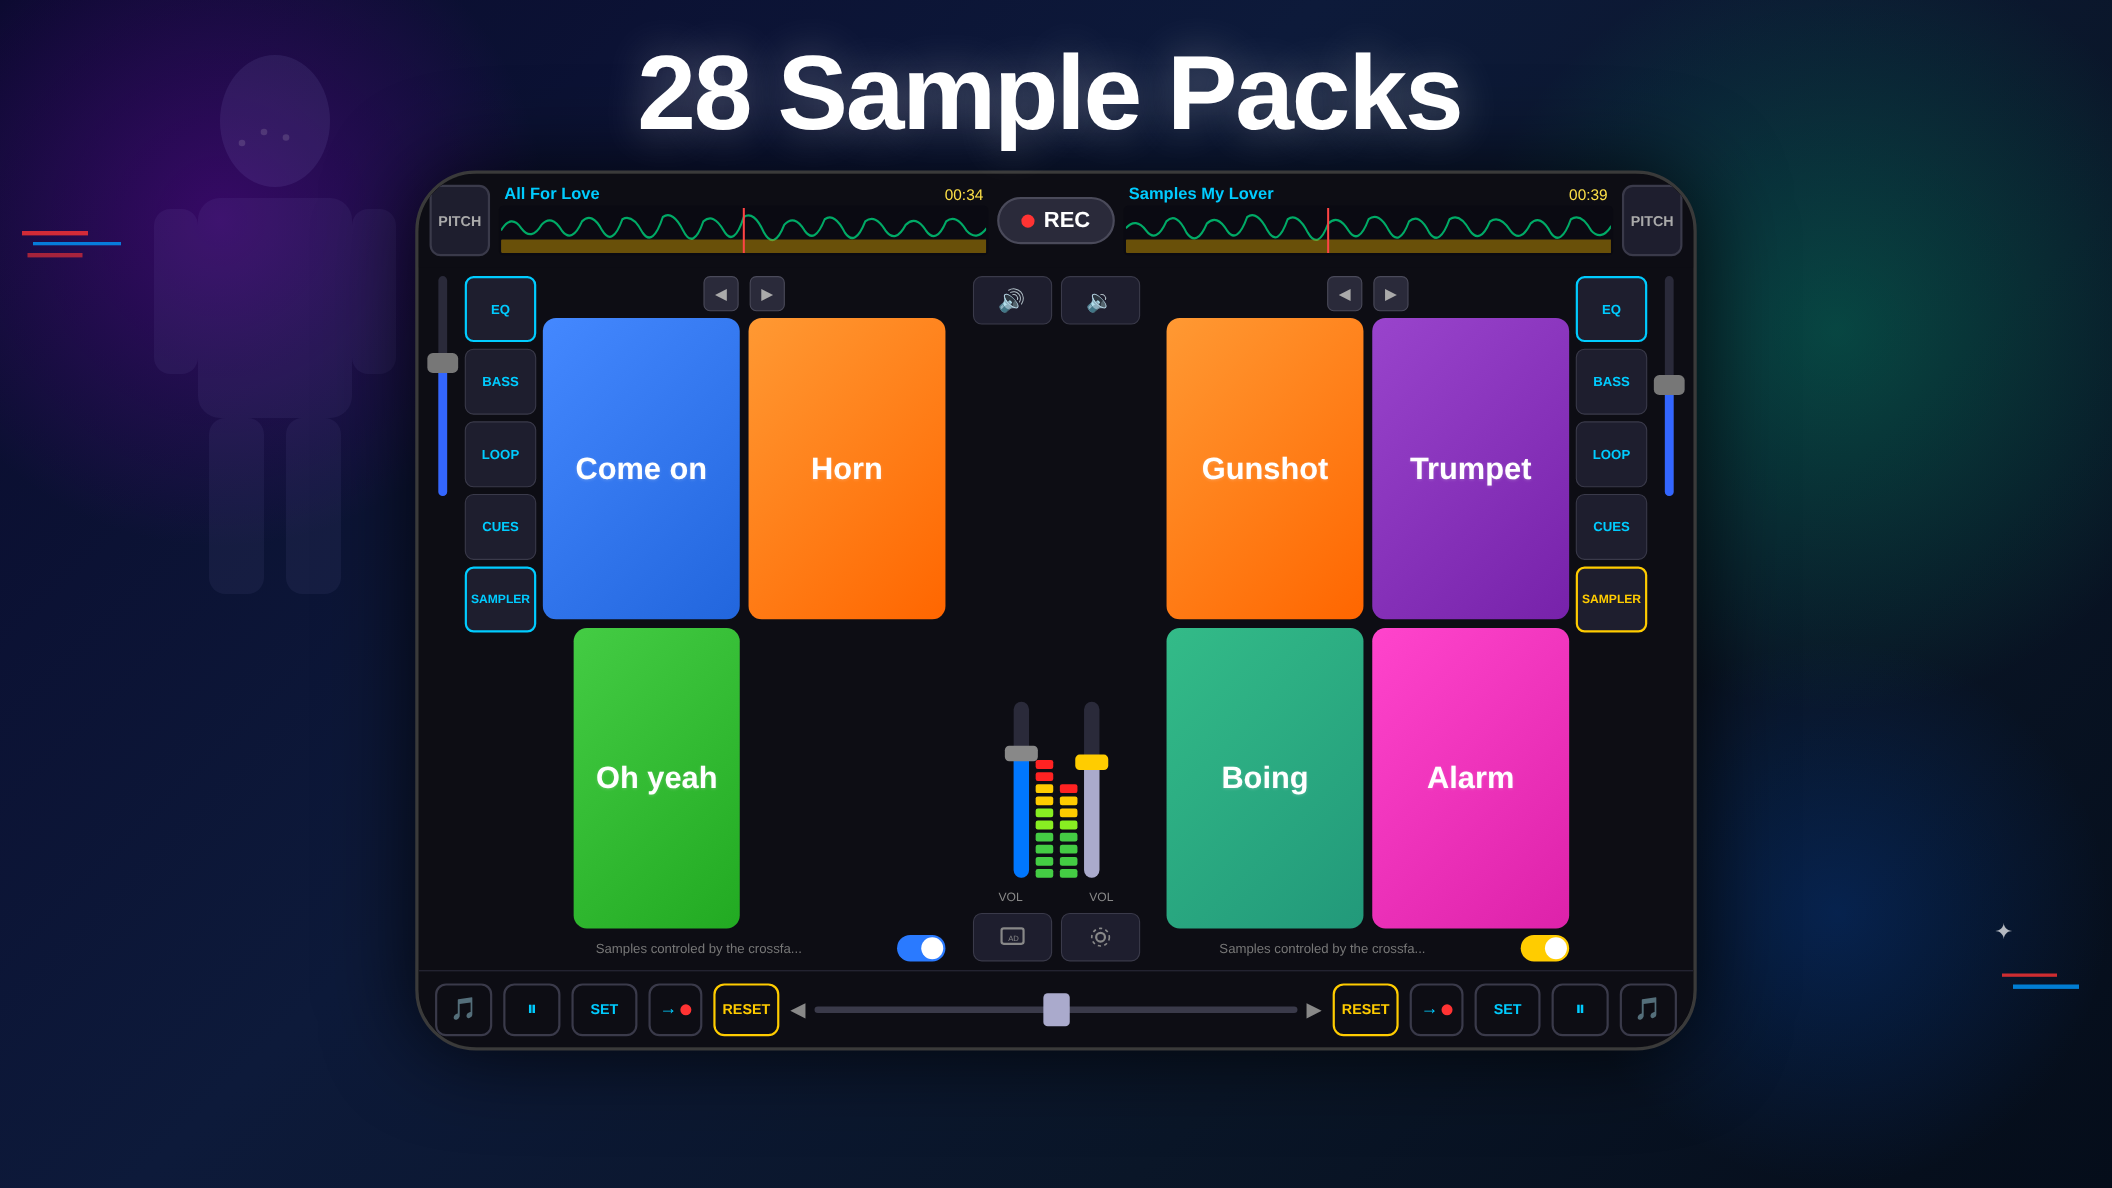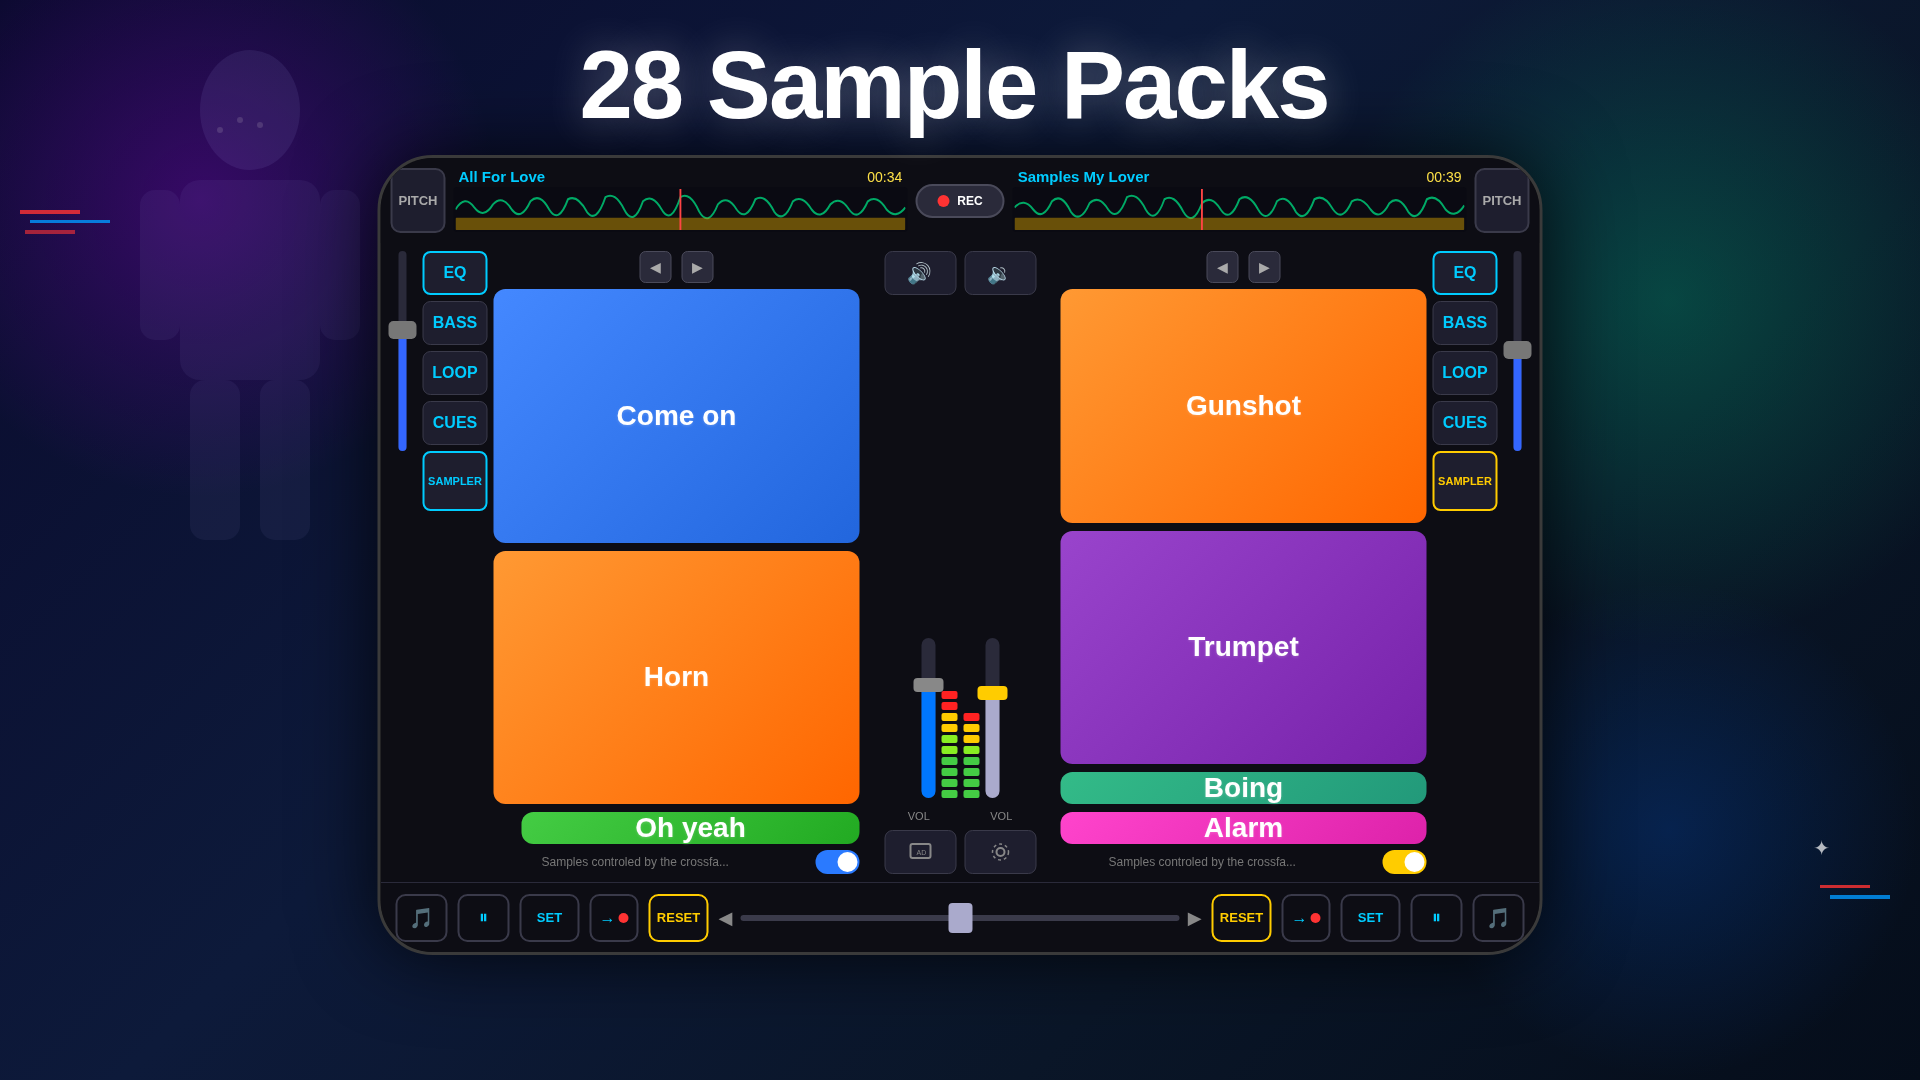--- a/index.html
+++ b/index.html
@@ -146,21 +146,21 @@
     
     .rec-button {
       background: #2a2a3a;
       border: 2px solid #4a4a5a;
       border-radius: 25px;
       padding: 8px 20px;
       display: flex;
       align-items: center;
       gap: 8px;
       color: white;
-      font-size: 12px;
+      font-size: 20px;
       font-weight: 700;
       cursor: pointer;
       flex-shrink: 0;
     }
 
     .rec-dot {
       width: 12px;
       height: 12px;
       background: #ff3333;
       border-radius: 50%;
@@ -182,26 +182,26 @@
     }
 
     .deck-controls {
       display: flex;
       flex-direction: column;
       gap: 6px;
       width: 65px;
     }
 
     .ctrl-btn {
-      height: 44px;
+      height: 60px;
       background: #1e1e2e;
       border: 1px solid #3a3a4a;
       border-radius: 8px;
       color: #00ccff;
-      font-size: 16px;
+      font-size: 12px;
       font-weight: 700;
       display: flex;
       align-items: center;
       justify-content: center;
       cursor: pointer;
     }
 
     .ctrl-btn.active {
       border: 2px solid #00ccff;
       color: #00ccff;
@@ -236,21 +236,21 @@
       display: flex;
       align-items: center;
       justify-content: center;
       color: #aaa;
       font-size: 14px;
       cursor: pointer;
     }
 
     .pads-grid {
       display: grid;
-      grid-template-columns: 1fr;
+      grid-template-columns: 1fr 1fr;
       grid-template-rows: 1fr 1fr;
       gap: 8px;
       flex: 1;
     }
 
     .pad {
       border-radius: 12px;
       display: flex;
       align-items: center;
       justify-content: center;

